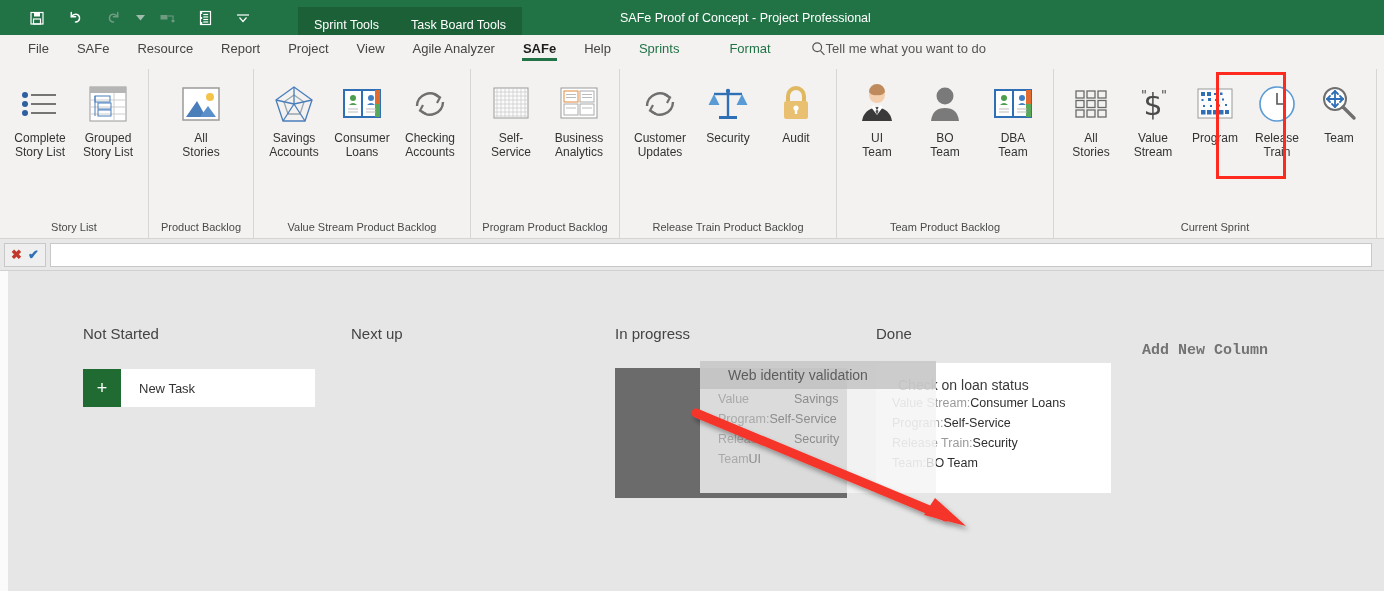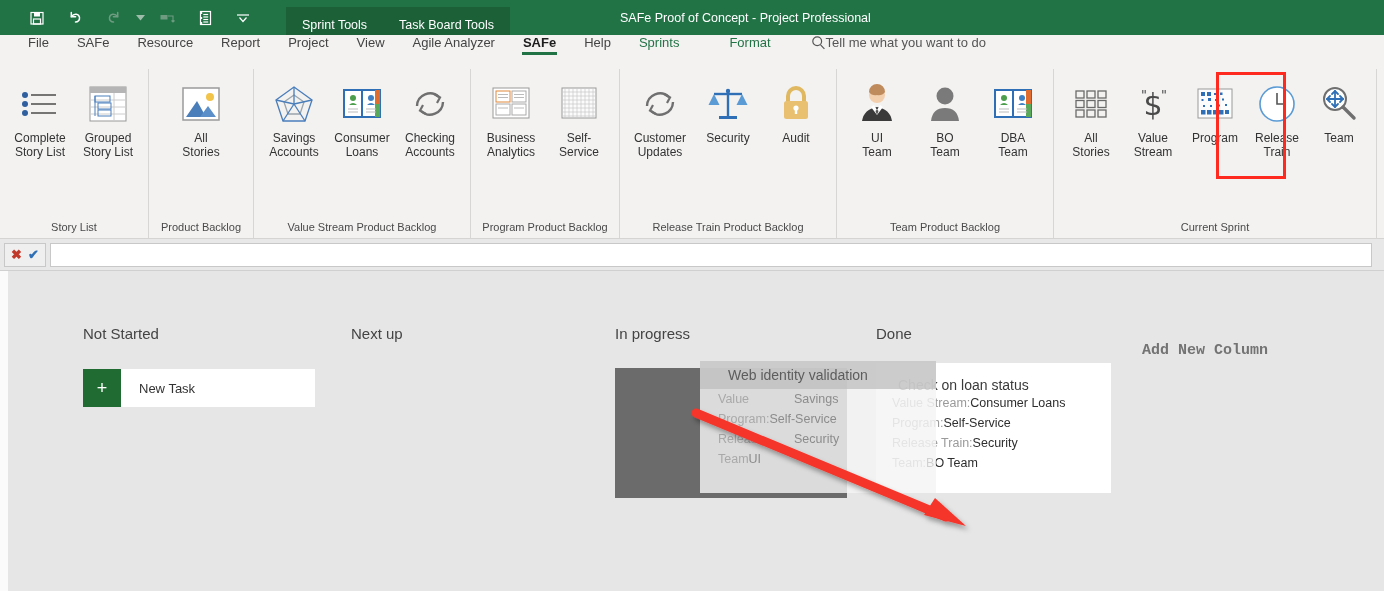--- a/index.html
+++ b/index.html
@@ -29,38 +29,38 @@
   .qat-caret { width: 16px; height: 30px; display:flex; align-items:center; justify-content:center; color:#9dbdaa; }
   .ctx-tab {
     background: #1c6038;
     color: #ffffff;
     font-size: 12.5px;
     height: 35px;
     padding: 0 16px;
     display: flex; align-items: center;
     white-space: nowrap;
   }
-  .ctx-group { display:flex; height:21px; background:#ef4444; margin-left:24px; }
+  .ctx-group { display:flex; height:21px; background:#ef4444; margin-left:36px; }
 
   .app-title {
     position: absolute;
     left: 0; right: 0;
     text-align: left;
     color: #ffffff;
     font-size: 12.5px;
     pointer-events: none;
     padding-left: 620px;
   }
 
   
   .tabbar {
     height: 34px;
     background: #f3f2f1;
     display: flex;
-    align-items: flex-start;
+    align-items: center;
     padding-left: 14px;
     position: relative;
   }
   .tab {
     font-size: 13px;
     color: #444444;
     padding: 0 14px 7px 14px;
     position: relative;
     white-space: nowrap;
   }
@@ -454,41 +454,20 @@
         </span>
       </div>
     </div>
     <div class="rgroup-label">Value Stream Product Backlog</div>
   </div>
 
   <div class="rgroup">
     <div class="rgroup-items">
       <div class="rbtn">
         <span class="ico">
-          <svg width="42" height="36" viewBox="0 0 42 36">
-            <rect x="3" y="2" width="36" height="30" fill="#fff" stroke="#999"></rect>
-            <rect x="6" y="5" width="14" height="11" fill="none" stroke="#e08a3c"></rect>
-            <line x1="8" y1="8.5" x2="18" y2="8.5" stroke="#bbb"></line>
-              <line x1="8" y1="11.5" x2="18" y2="11.5" stroke="#bbb"></line>
-            <rect x="22" y="5" width="14" height="11" fill="none" stroke="#aaa"></rect>
-            <line x1="24" y1="8.5" x2="34" y2="8.5" stroke="#bbb"></line>
-              <line x1="24" y1="11.5" x2="34" y2="11.5" stroke="#bbb"></line>
-            <rect x="6" y="18" width="14" height="11" fill="none" stroke="#aaa"></rect>
-            <line x1="8" y1="22" x2="18" y2="22" stroke="#bbb"></line>
-            <rect x="22" y="18" width="14" height="11" fill="none" stroke="#aaa"></rect>
-            <line x1="24" y1="22" x2="34" y2="22" stroke="#bbb"></line>
-          </svg>
-        </span>
-        <span class="lbl">
-          <span>Business</span><br>
-          <span>Analytics</span>
-        </span>
-      </div>
-      <div class="rbtn">
-        <span class="ico">
           <svg width="40" height="36" viewBox="0 0 40 36">
             <rect x="3" y="2" width="34" height="30" fill="#fbfbfb" stroke="#999"></rect>
             <g stroke="#c9c9c9" stroke-width="0.7">
               <line x1="6" y1="2" x2="6" y2="32"></line>
                 <line x1="10" y1="2" x2="10" y2="32"></line>
               <line x1="14" y1="2" x2="14" y2="32"></line>
                 <line x1="18" y1="2" x2="18" y2="32"></line>
               <line x1="22" y1="2" x2="22" y2="32"></line>
                 <line x1="26" y1="2" x2="26" y2="32"></line>
               <line x1="30" y1="2" x2="30" y2="32"></line>
@@ -499,20 +478,41 @@
                 <line x1="3" y1="18" x2="37" y2="18"></line>
               <line x1="3" y1="22" x2="37" y2="22"></line>
                 <line x1="3" y1="26" x2="37" y2="26"></line>
               <line x1="3" y1="30" x2="37" y2="30"></line>
             </g>
           </svg>
         </span>
         <span class="lbl">
           <span>Self-</span><br>
           <span>Service</span>
+        </span>
+      </div>
+      <div class="rbtn">
+        <span class="ico">
+          <svg width="42" height="36" viewBox="0 0 42 36">
+            <rect x="3" y="2" width="36" height="30" fill="#fff" stroke="#999"></rect>
+            <rect x="6" y="5" width="14" height="11" fill="none" stroke="#e08a3c"></rect>
+            <line x1="8" y1="8.5" x2="18" y2="8.5" stroke="#bbb"></line>
+              <line x1="8" y1="11.5" x2="18" y2="11.5" stroke="#bbb"></line>
+            <rect x="22" y="5" width="14" height="11" fill="none" stroke="#aaa"></rect>
+            <line x1="24" y1="8.5" x2="34" y2="8.5" stroke="#bbb"></line>
+              <line x1="24" y1="11.5" x2="34" y2="11.5" stroke="#bbb"></line>
+            <rect x="6" y="18" width="14" height="11" fill="none" stroke="#aaa"></rect>
+            <line x1="8" y1="22" x2="18" y2="22" stroke="#bbb"></line>
+            <rect x="22" y="18" width="14" height="11" fill="none" stroke="#aaa"></rect>
+            <line x1="24" y1="22" x2="34" y2="22" stroke="#bbb"></line>
+          </svg>
+        </span>
+        <span class="lbl">
+          <span>Business</span><br>
+          <span>Analytics</span>
         </span>
       </div>
     </div>
     <div class="rgroup-label">Program Product Backlog</div>
   </div>
 
   <div class="rgroup">
     <div class="rgroup-items">
       <div class="rbtn">
         <span class="ico">

